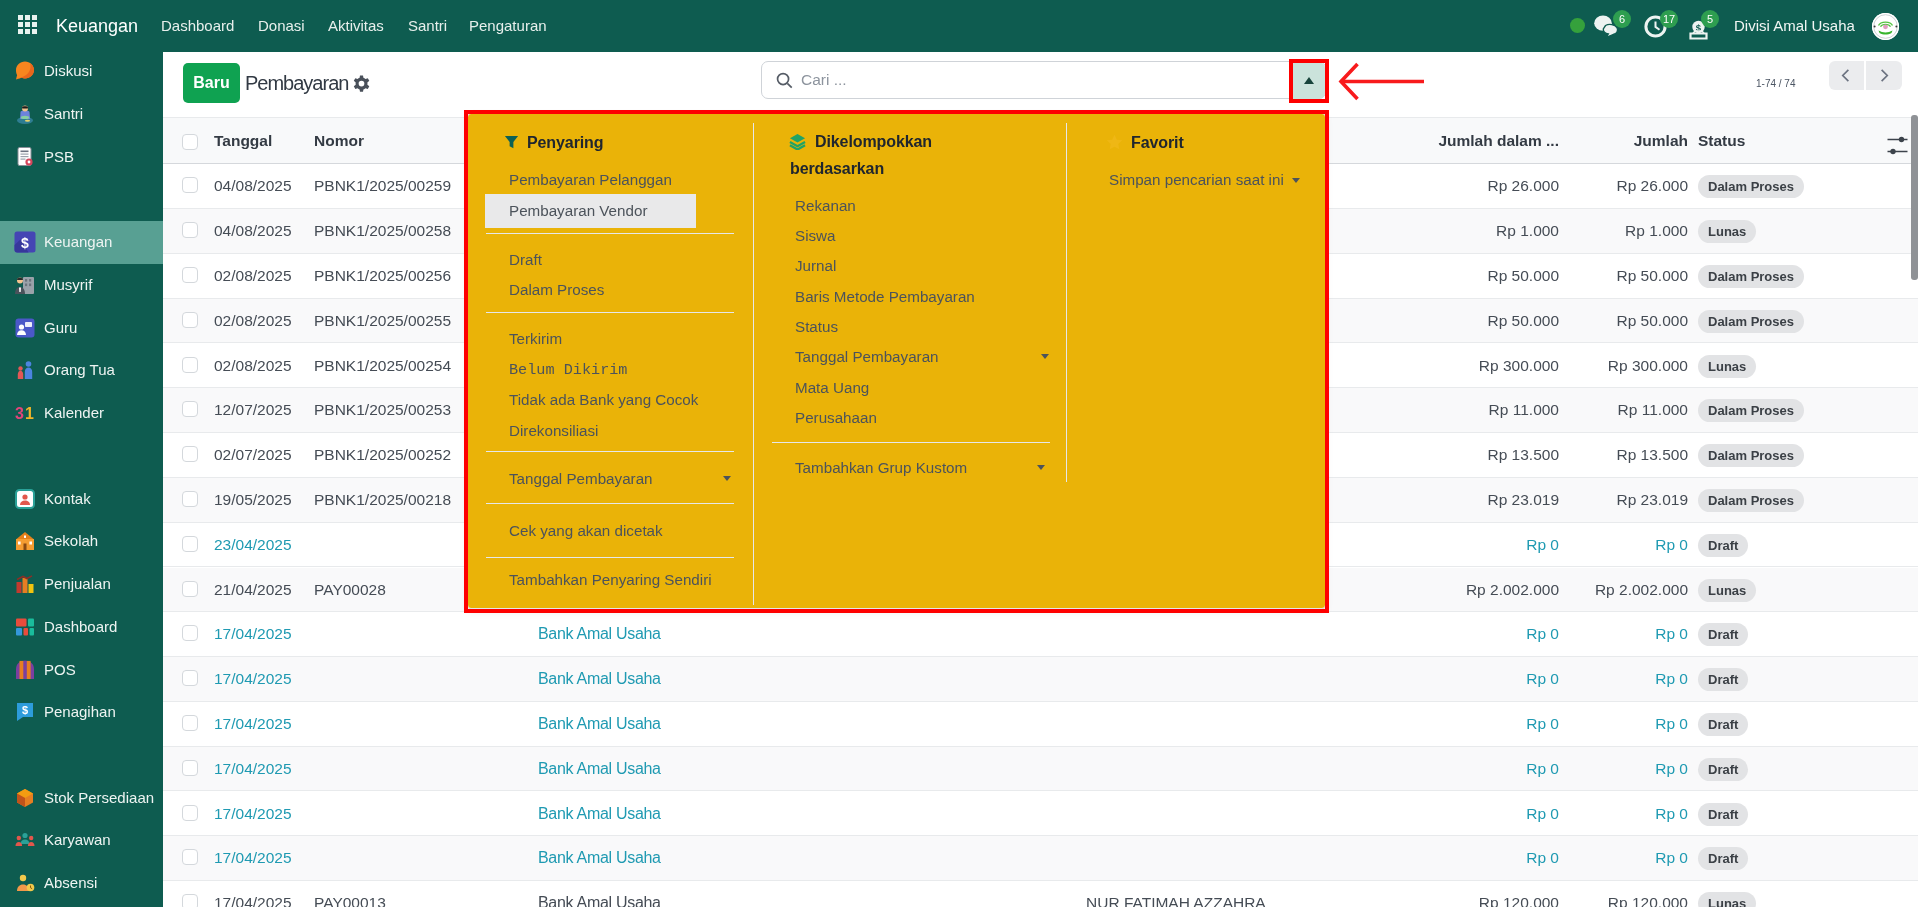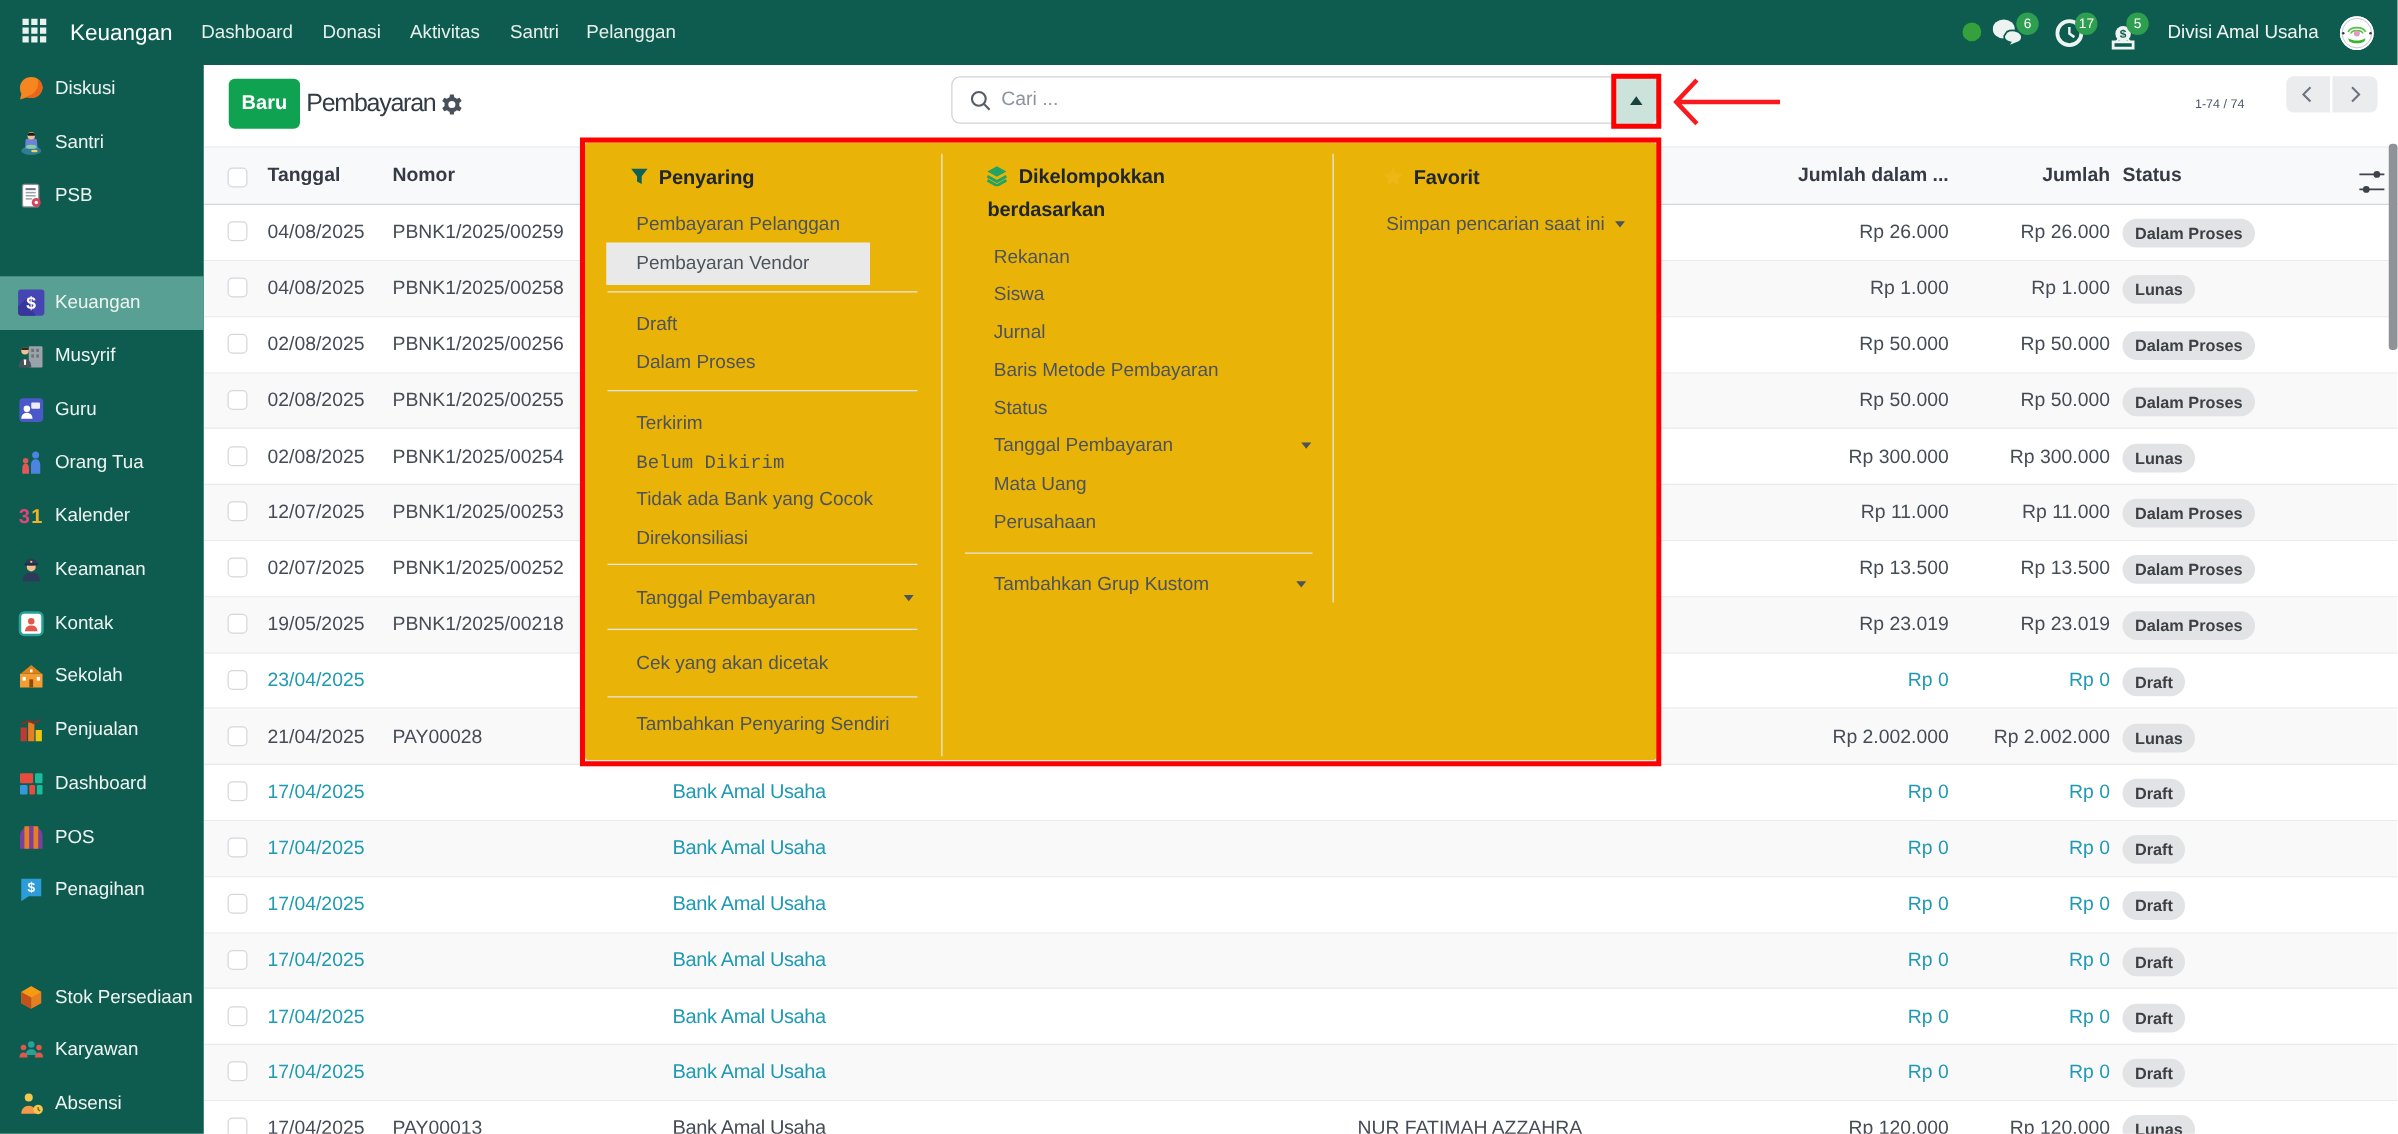--- a/index.html
+++ b/index.html
@@ -81,21 +81,21 @@
       <i></i>
       <i></i>
       <i></i>
       <i></i>
     </div>
   <div class="appname">Keuangan</div>
   <div class="nmenu" style="left:161px">Dashboard</div>
   <div class="nmenu" style="left:258px">Donasi</div>
   <div class="nmenu" style="left:328px">Aktivitas</div>
   <div class="nmenu" style="left:408px">Santri</div>
-  <div class="nmenu" style="left:469px">Pelanggan</div>
+  <div class="nmenu" style="left:469px">Pengaturan</div>
   <div class="ndot"></div>
   <div class="nico" style="left:1594px; top:15px; width:26px; height:24px;"><svg viewBox="0 0 26 24">
         <ellipse cx="9" cy="8.2" rx="8.8" ry="7.6" fill="#edf3f1"></ellipse>
         <path d="M11.5 10.5c3.5-2 9.5-1.2 11.5 2.2 1.6 2.8-.2 5.8-3.4 6.6l-7.3 3 2-3.4c-3.2-.4-5.3-2.6-5-5z" fill="#edf3f1" stroke="#0E5C50" stroke-width="1.4"></path>
       </svg></div>
   <div class="nbadge" style="left:1613px; top:10px">6</div>
   <div class="nico" style="left:1644px; top:15px; width:23px; height:23px;"><svg viewBox="0 0 23 23">
         <circle cx="11.5" cy="11.5" r="9.6" fill="none" stroke="#edf3f1" stroke-width="3"></circle>
         <path d="M11.5 6.5v5.4l4 2.8" stroke="#edf3f1" stroke-width="2" fill="none"></path>
       </svg></div>
@@ -191,30 +191,20 @@
         </svg></span>
       <span class="slab">Orang Tua</span>
     </div>
 <div class="sitem" style="top:340.2px">
       <span class="sic"><svg viewBox="0 0 22 22">
           <text x="5.5" y="16.5" font-size="16" font-weight="bold" fill="#E0457B" text-anchor="middle" font-family="Liberation Sans">3</text>
           <text x="15.5" y="16.5" font-size="16" font-weight="bold" fill="#F0B429" text-anchor="middle" font-family="Liberation Sans">1</text>
         </svg></span>
       <span class="slab">Kalender</span>
     </div>
-<div class="sitem" style="top:382.9px">
-      <span class="sic"><svg viewBox="0 0 22 22">
-          <path d="M4 20c0-4.5 3-7 7-7s7 2.5 7 7z" fill="#2E3A59"></path>
-          <circle cx="11" cy="8.5" r="3.6" fill="#F0C18E"></circle>
-          <path d="M5.8 6.5C6.3 3.8 8.4 2 11 2s4.7 1.8 5.2 4.5c-3.4 1.4-7 1.4-10.4 0z" fill="#2E3A59"></path>
-          <rect x="5.6" y="5.8" width="10.8" height="1.4" rx="0.7" fill="#1f2a44"></rect>
-          <circle cx="11" cy="4.4" r="0.9" fill="#F2C94C"></circle>
-        </svg></span>
-      <span class="slab">Keamanan</span>
-    </div>
 <div class="sitem" style="top:425.6px">
       <span class="sic"><svg viewBox="0 0 22 22">
           <rect x="2" y="2" width="18" height="18" rx="3.5" fill="#fff" stroke="#2AA198" stroke-width="2"></rect>
           <circle cx="11" cy="9" r="2.6" fill="#E2574C"></circle>
           <path d="M6 17c0-3 2.2-4.6 5-4.6s5 1.6 5 4.6z" fill="#E2574C"></path>
         </svg></span>
       <span class="slab">Kontak</span>
     </div>
 <div class="sitem" style="top:468.3px">
       <span class="sic"><svg viewBox="0 0 22 22">

